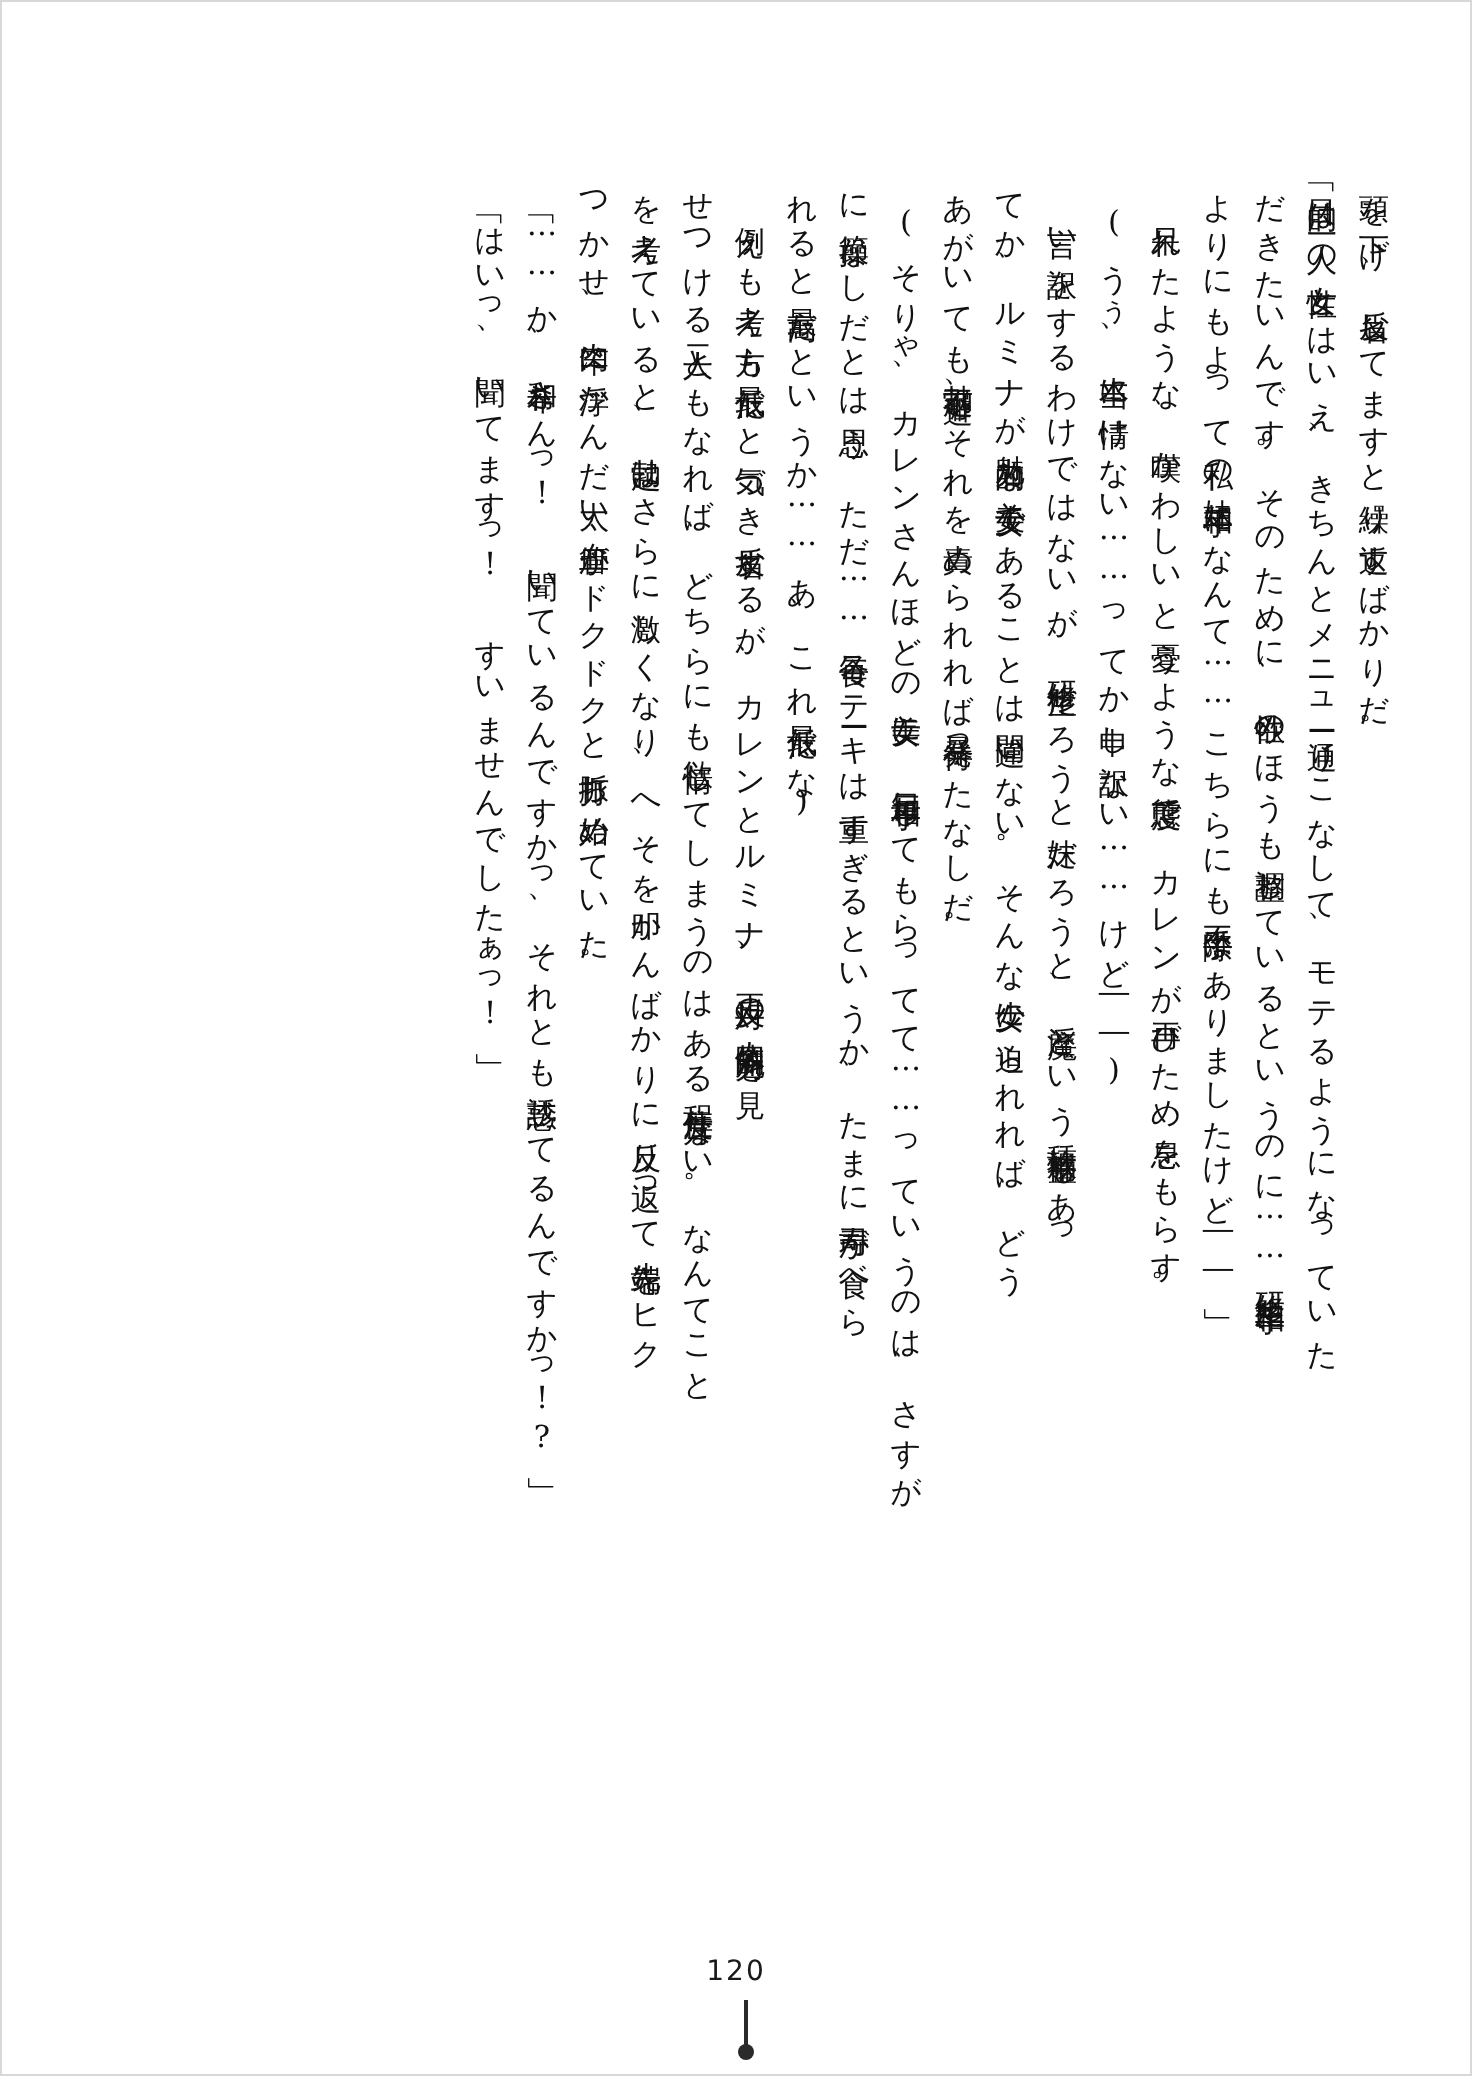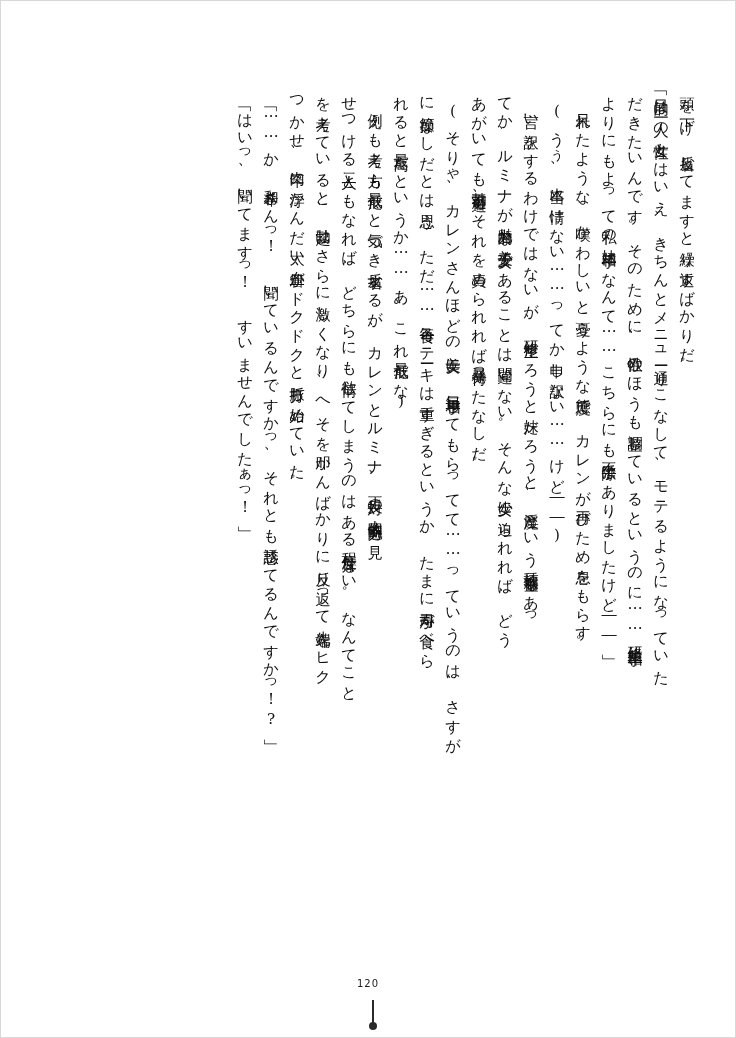--- a/index.html
+++ b/index.html
@@ -57,21 +57,21 @@
   
   .vline.indent1 { padding-top: 16px; height: 822px; }
 
   .page-number {
     position: absolute;
     left: 0;
     right: 0;
     top: 978px;
     text-align: center;
     font-family: "DejaVu Sans", "Liberation Sans", sans-serif;
-    font-size: 10px;
+    font-size: 14px;
     color: #1a1a1a;
     letter-spacing: 1px;
   }
   .footer-mark {
     position: absolute;
     left: 372px;
     top: 1000px;
     width: 2px;
     height: 26px;
     background: #2a2a2a;

